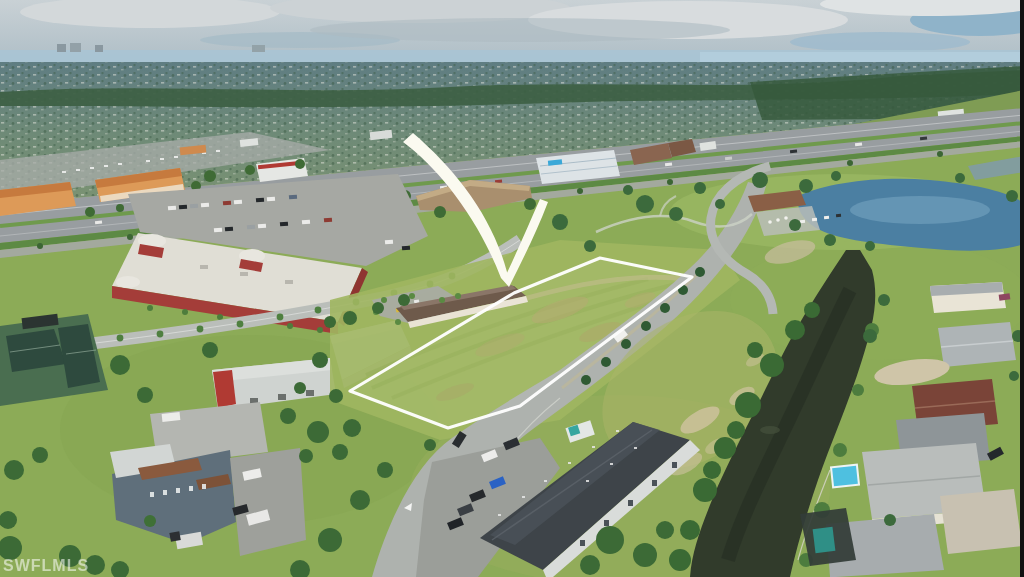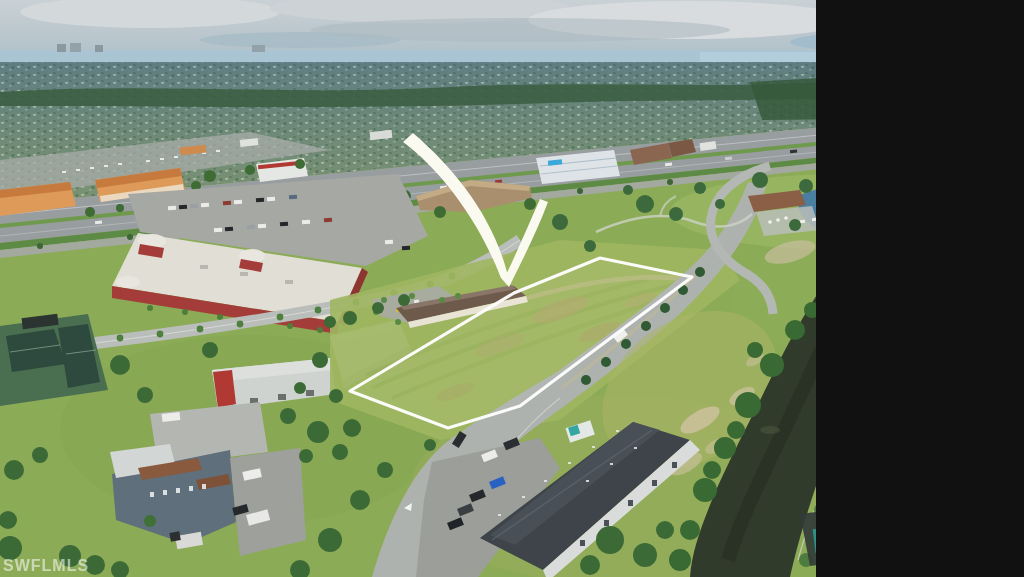--- a/index.html
+++ b/index.html
@@ -1,16 +1,16 @@
 <!DOCTYPE html>
 <html><head>
 <meta charset="utf-8">
 <style>
   html,body{margin:0;padding:0;background:#111;}
-  .stage{position:relative;width:816px;height:577px;overflow:hidden;background:#8cab57;
+  .stage{position:relative;width:1020px;height:577px;overflow:hidden;background:#8cab57;
          font-family:"Liberation Sans", sans-serif;}
   .stage svg{position:absolute;inset:0;display:block;}
   text.wm{font-family:"Liberation Sans", sans-serif;font-weight:700;font-size:16px;letter-spacing:1px;}
 </style>
 </head>
 <body>
 
 <div class="stage">
 <svg viewBox="0 0 1024 577" width="1024" height="577" xmlns="http://www.w3.org/2000/svg">
   <defs>

